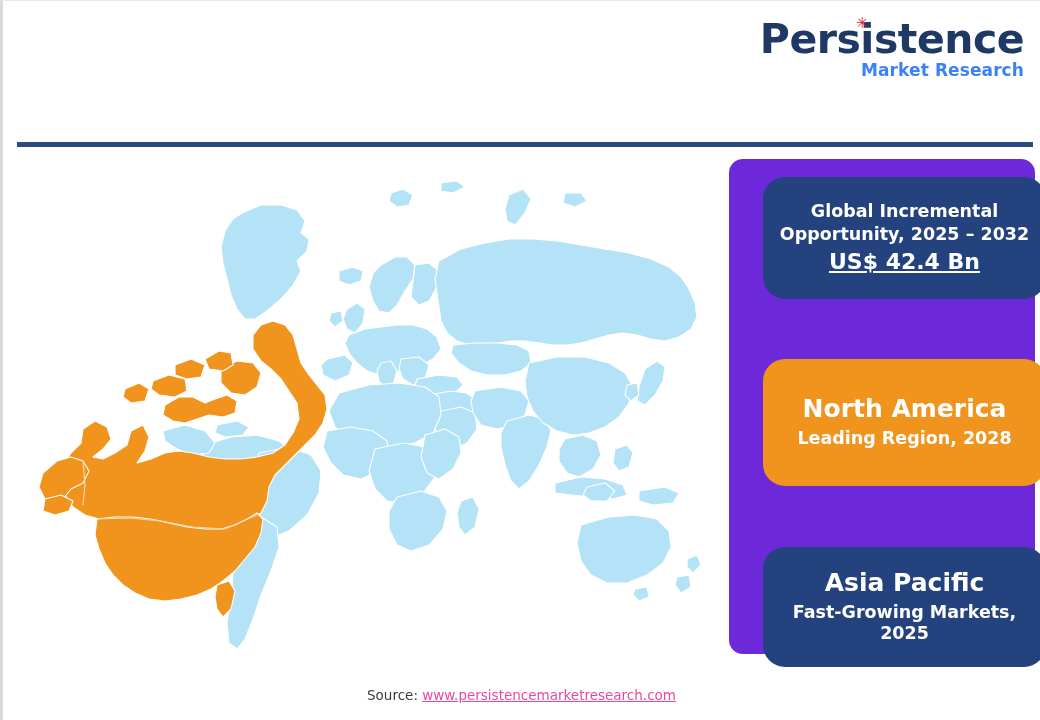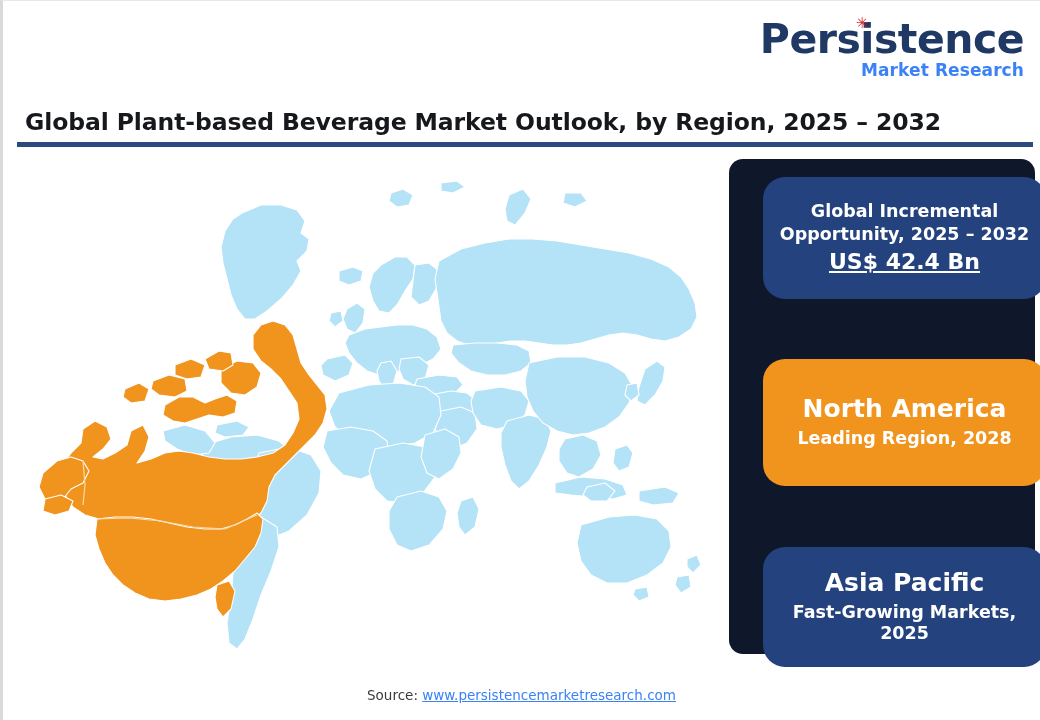--- a/index.html
+++ b/index.html
@@ -87,21 +87,21 @@
   }
   .map-wrap svg { display: block; width: 100%; height: 100%; }
 
   
   .panel {
     position: absolute;
     left: 726px;
     top: 158px;
     width: 306px;
     height: 495px;
-    background: #0f172a;
+    background: #6d28d9;
     border-radius: 14px;
   }
   .card {
     position: absolute;
     left: 34px;
     width: 283px;
     border-radius: 22px;
     box-sizing: border-box;
     display: flex;
     flex-direction: column;
@@ -149,38 +149,37 @@
     position: absolute;
     left: 0;
     right: 0;
     top: 686px;
     text-align: center;
     font-family: "DejaVu Sans", sans-serif;
     font-size: 13.5px;
     color: #3b3b3b;
   }
   .source a {
-    color: #3b82f6;
+    color: #ec4899;
     text-decoration: underline;
   }
 </style>
 </head>
 <body>
 
 <div class="canvas">
 
   <div class="logo">
     <div class="logo-main">
       <span>Persistence</span>
       <span class="logo-star">✳</span>
     </div>
     <div class="logo-sub">Market Research</div>
   </div>
 
-  <div class="title">Global Plant-based Beverage Market Outlook, by Region, 2025 – 2032</div>
   <div class="title-rule"></div>
 
   <div class="map-wrap">
     <svg viewBox="0 0 716 520" xmlns="http://www.w3.org/2000/svg">
       <g stroke="#ffffff" stroke-width="1.1" stroke-linejoin="round">
 
         <g fill="#b4e2f7">
 
           <path d="M233 60 L252 52 L272 52 L288 57 L296 68 L292 80 L300 86 L298 98 L288 108 L292 118 L284 132 L272 146 L258 158 L246 166 L236 166 L228 156 L222 142 L218 126 L214 110 L212 94 L216 78 L224 66 Z"></path>
 

